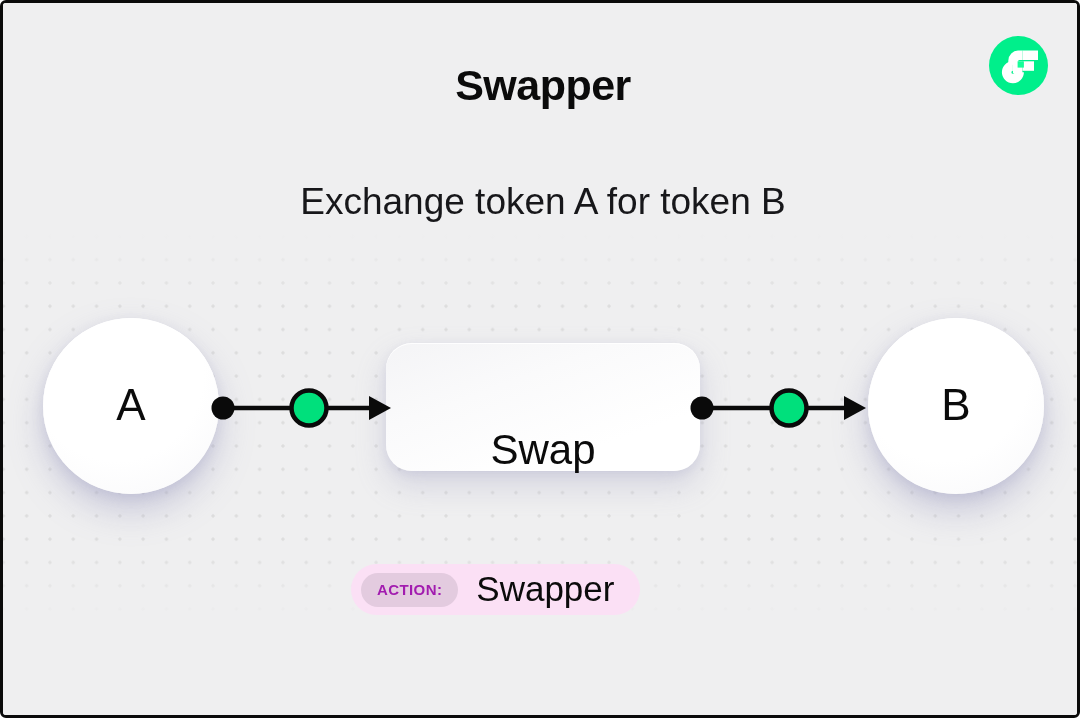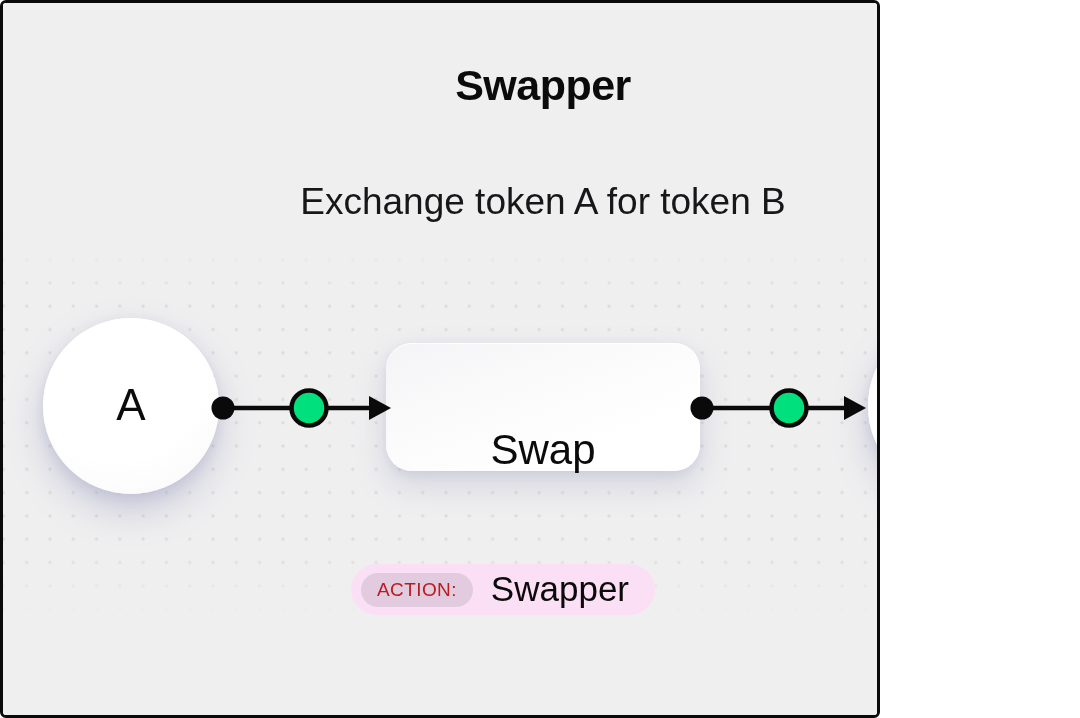--- a/index.html
+++ b/index.html
@@ -11,21 +11,21 @@
   body {
     width: 1080px;
     height: 718px;
     overflow: hidden;
     font-family: "Liberation Sans", sans-serif;
   }
 
   
   #canvas {
     position: relative;
-    width: 880px;
+    width: 1080px;
     height: 718px;
     box-sizing: border-box;
     background-color: #efeff0;
     border: 3px solid #0a0a0a;
     border-radius: 6px;
     overflow: hidden;
   }
 
   
   #dot-grid {
@@ -149,23 +149,23 @@
     background: #fbe0f5;
     display: flex;
     align-items: center;
     gap: 18px;
   }
   #action-badge-key {
     height: 34px;
     padding: 0 16px;
     border-radius: 17px;
     background: #e3cbdf;
-    color: #b91c1c;
-    font-size: 19px;
-    font-weight: 400;
+    color: #a21caf;
+    font-size: 15px;
+    font-weight: 700;
     letter-spacing: 0.4px;
     display: flex;
     align-items: center;
   }
   #action-badge-value {
     font-size: 35px;
     font-weight: 400;
     color: #0b0b0b;
     line-height: 1;
     margin-top: -2px;

